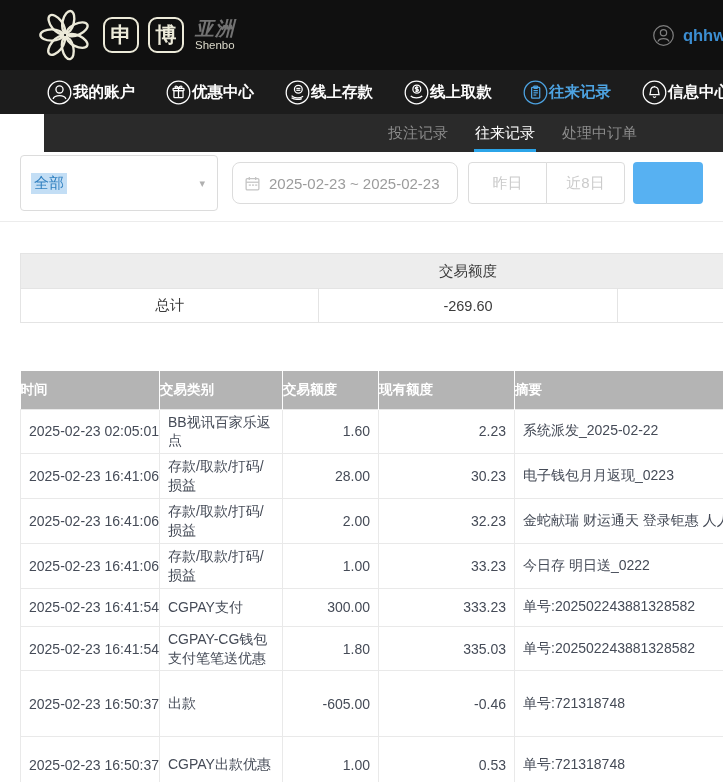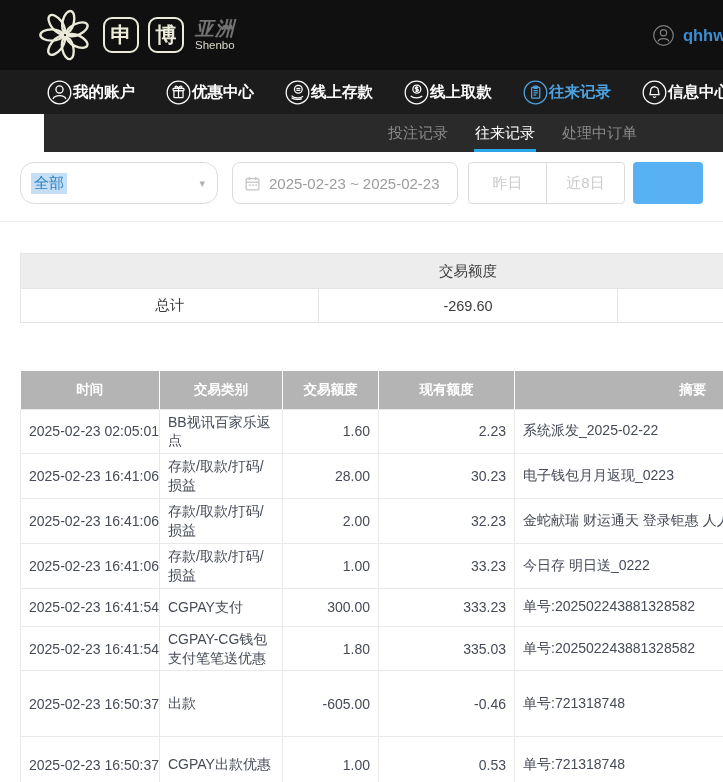--- a/index.html
+++ b/index.html
@@ -27,21 +27,21 @@
   .nav-item.active { color:#4da3e2; }
 
   
   .tabsbar { height:38px; background:#2a2a2a; display:flex; align-items:stretch; gap:27px; padding-left:344px;margin-left:44px; }
   .tab { position:relative; display:flex; align-items:center; color:#8b8b8b; font-size:15px; white-space:nowrap; cursor:pointer; }
   .tab.active { color:#fff; }
   .tab.active::after { content:""; position:absolute; left:-1px; right:-1px; bottom:0; height:3px; background:#2ba4e8; }
 
   
   .filters { display:flex; align-items:center; margin:10px 0 0 20px; height:42px; }
-  .select { position:relative; width:198px; height:42px; border:1px solid #dcdcdc; border-radius:14px;
+  .select { position:relative; width:198px; height:56px; border:1px solid #dcdcdc; border-radius:4px;
             display:flex; align-items:center; padding-left:10px; font-size:15px; cursor:pointer;font-family:Liberation Serif, serif; }
   .select .sel-val { background:#c3def5; color:#3180c0; padding:1px 3px; }
   .select .caret { position:absolute; right:12px; top:50%; transform:translateY(-50%); color:#b0b0b0; font-size:11px; }
   .daterange { width:226px; height:42px; border:1px solid #dcdcdc; border-radius:8px; margin-left:14px;
                display:flex; align-items:center; gap:8px; padding-left:11px; color:#9c9c9c; font-size:15px; cursor:pointer; }
   .daterange svg { width:17px; height:17px; }
   .btngroup { display:flex; margin-left:10px; }
   .qbtn { width:79px; height:42px; border:1px solid #dcdcdc; background:#fff; color:#cbcbcb; font-size:15px;
           display:flex; align-items:center; justify-content:center; margin-left:-1px; cursor:pointer; }
   .qbtn:first-child { border-radius:4px 0 0 4px; margin-left:0; }
@@ -52,21 +52,21 @@
   .divider { margin-top:17px; height:1px; background:#ececec; width:100%; }
 
   
   .summary-table { margin:31px 0 0 20px; width:896px; border-collapse:collapse; table-layout:fixed; font-size:14.5px; color:#3c3c3c; }
   .summary-table .sum-head td { background:#ededed; height:35px; text-align:center; border:1px solid #e4e4e4; }
   .summary-table .sum-row td { height:34px; text-align:center; border:1px solid #e4e4e4; background:#fff; }
 
   
   .rec-table { margin:48px 0 0 20px; width:850px; border-collapse:collapse; table-layout:fixed; }
   .rec-table th { background:#b4b4b4; color:#fff; font-size:13.5px; font-weight:bold; height:38px;
-                  border-right:1px solid #fdfdfd; text-align:center; }
+                  border-right:1px solid #fdfdfd; text-align:left; }
   .rec-table th:last-child { border-right:none; }
   .rec-table td { border:1px solid #e9e9e9; font-size:14px; color:#454b57; padding:3px 8px; background:#fff; }
   .rec-table tr { height:38px; }
   .rec-table tr.tall-1 { height:66px; }
   .rec-table tr.tall-2 { height:56px; }
   .td-time { padding-left:7px; white-space:nowrap; }
   .td-type { padding:3px 6px; line-height:1.35; }
   .td-num  { text-align:right; padding-right:14px; white-space:nowrap; }
   .td-sum  { padding-left:12px; white-space:nowrap; overflow:hidden; }
   .col-time{width:139px}.col-type{width:123px}.col-amt{width:96px}.col-bal{width:136px}.col-sum{width:356px}

